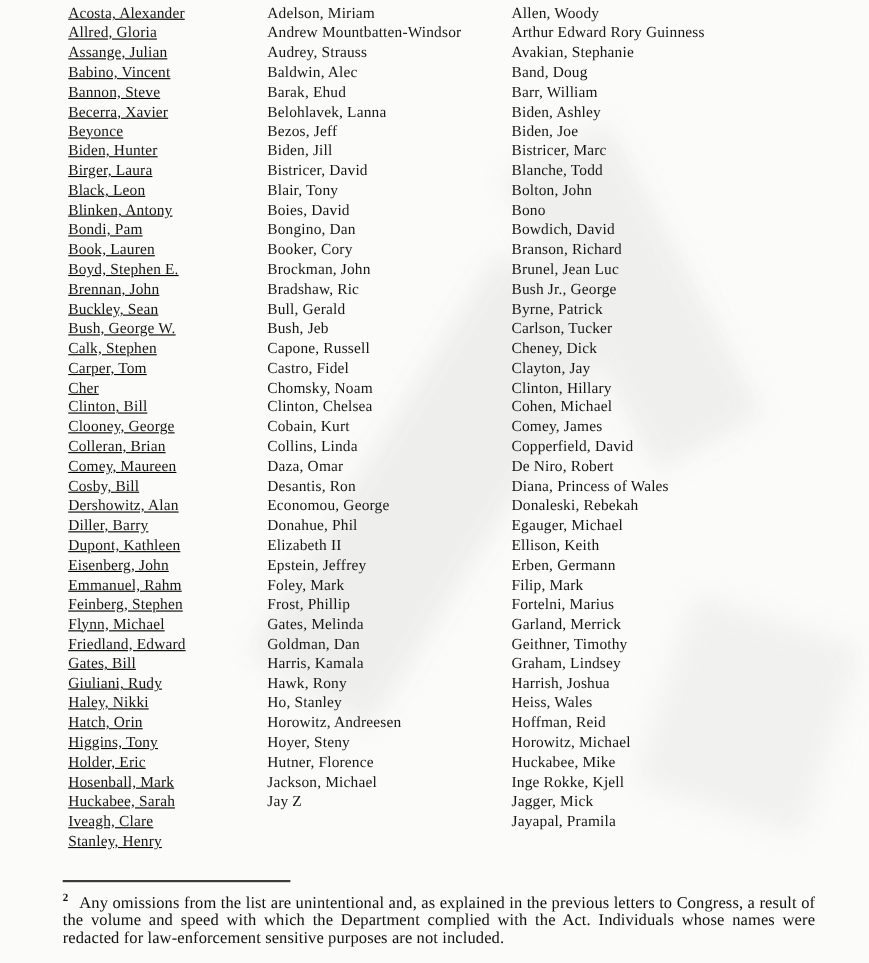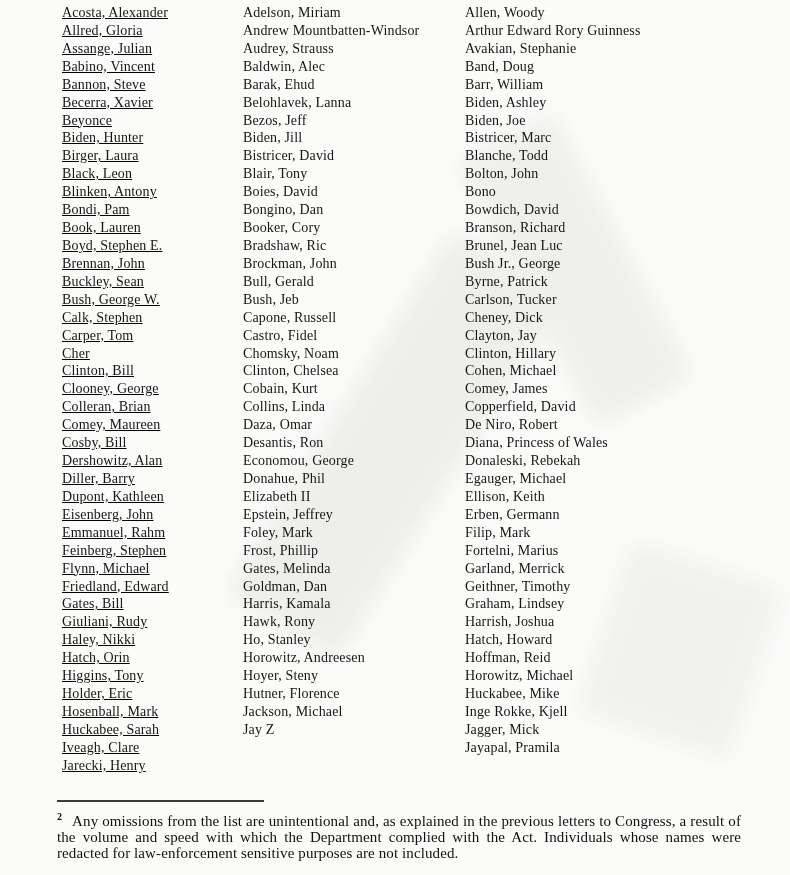--- a/index.html
+++ b/index.html
@@ -129,39 +129,39 @@
       <div class="name">Friedland, Edward</div>
       <div class="name">Gates, Bill</div>
       <div class="name">Giuliani, Rudy</div>
       <div class="name">Haley, Nikki</div>
       <div class="name">Hatch, Orin</div>
       <div class="name">Higgins, Tony</div>
       <div class="name">Holder, Eric</div>
       <div class="name">Hosenball, Mark</div>
       <div class="name">Huckabee, Sarah</div>
       <div class="name">Iveagh, Clare</div>
-      <div class="name">Jarecki, Henry</div>
+      <div class="name">Stanley, Henry</div>
     </div>
 
   <div class="name-col col-2">
       <div class="name">Adelson, Miriam</div>
       <div class="name">Andrew Mountbatten-Windsor</div>
       <div class="name">Audrey, Strauss</div>
       <div class="name">Baldwin, Alec</div>
       <div class="name">Barak, Ehud</div>
       <div class="name">Belohlavek, Lanna</div>
       <div class="name">Bezos, Jeff</div>
       <div class="name">Biden, Jill</div>
       <div class="name">Bistricer, David</div>
       <div class="name">Blair, Tony</div>
       <div class="name">Boies, David</div>
       <div class="name">Bongino, Dan</div>
       <div class="name">Booker, Cory</div>
+      <div class="name">Brockman, John</div>
       <div class="name">Bradshaw, Ric</div>
-      <div class="name">Brockman, John</div>
       <div class="name">Bull, Gerald</div>
       <div class="name">Bush, Jeb</div>
       <div class="name">Capone, Russell</div>
       <div class="name">Castro, Fidel</div>
       <div class="name">Chomsky, Noam</div>
       <div class="name">Clinton, Chelsea</div>
       <div class="name">Cobain, Kurt</div>
       <div class="name">Collins, Linda</div>
       <div class="name">Daza, Omar</div>
       <div class="name">Desantis, Ron</div>
@@ -212,21 +212,21 @@
       <div class="name">Donaleski, Rebekah</div>
       <div class="name">Egauger, Michael</div>
       <div class="name">Ellison, Keith</div>
       <div class="name">Erben, Germann</div>
       <div class="name">Filip, Mark</div>
       <div class="name">Fortelni, Marius</div>
       <div class="name">Garland, Merrick</div>
       <div class="name">Geithner, Timothy</div>
       <div class="name">Graham, Lindsey</div>
       <div class="name">Harrish, Joshua</div>
-      <div class="name">Hatch, Howard</div>
+      <div class="name">Heiss, Wales</div>
       <div class="name">Hoffman, Reid</div>
       <div class="name">Horowitz, Michael</div>
       <div class="name">Huckabee, Mike</div>
       <div class="name">Inge Rokke, Kjell</div>
       <div class="name">Jagger, Mick</div>
       <div class="name">Jayapal, Pramila</div>
     </div>
 
   <div class="footnote-rule"></div>
 

